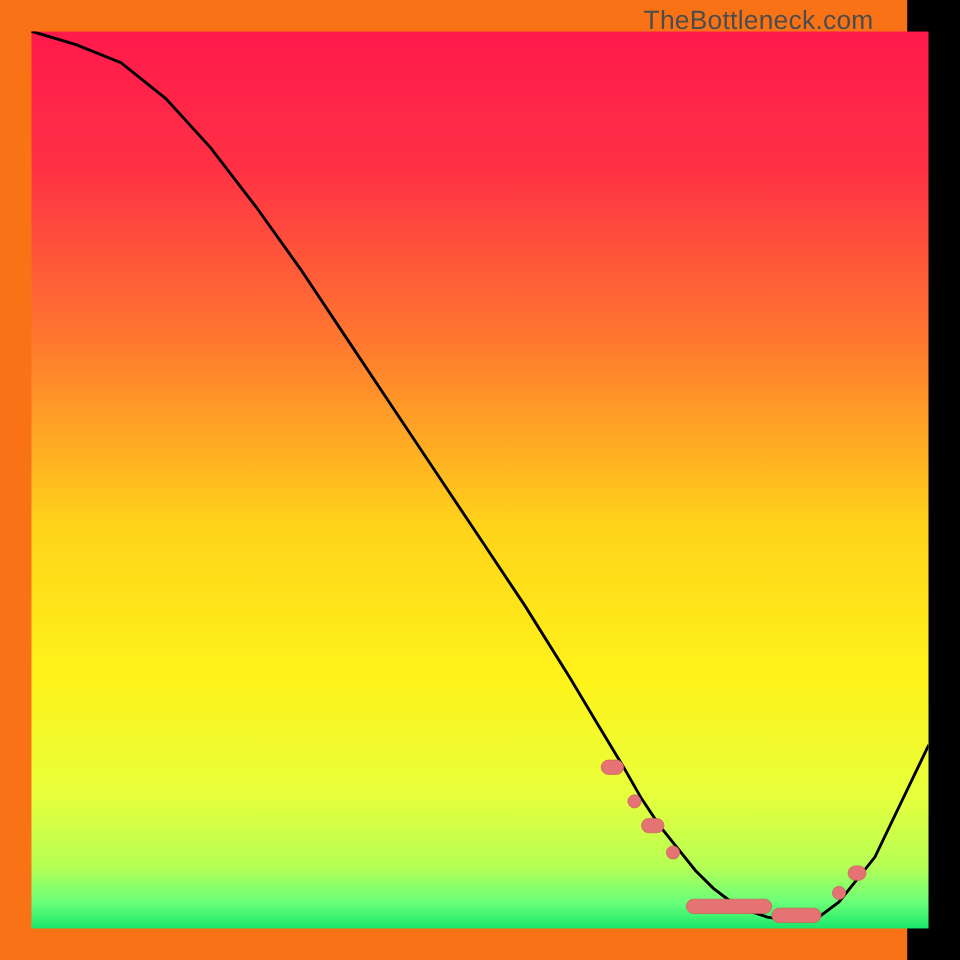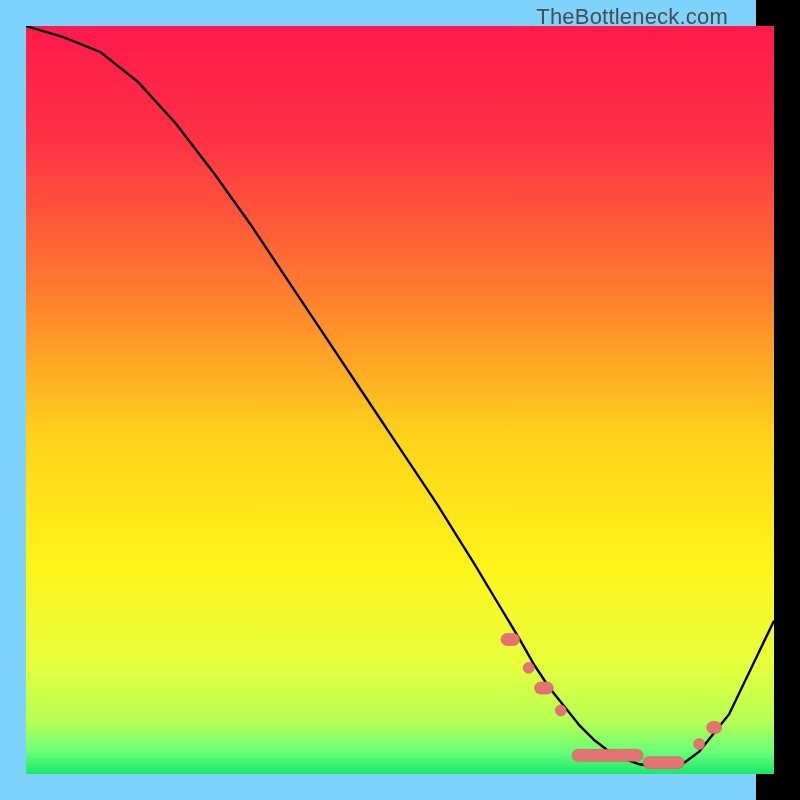--- a/index.html
+++ b/index.html
@@ -7,21 +7,21 @@
     padding: 0;
     width: 800px;
     height: 800px;
     background: #000;
     overflow: hidden;
   }
   .frame {
     position: relative;
     width: 756px;
     height: 800px;
-    background: #7dd3fc;
+    background: #f97316;
   }
   .plot-area {
     position: absolute;
     left: 26px;
     top: 26px;
     width: 748px;
     height: 748px;
     overflow: hidden;
   }
   .gradient {

